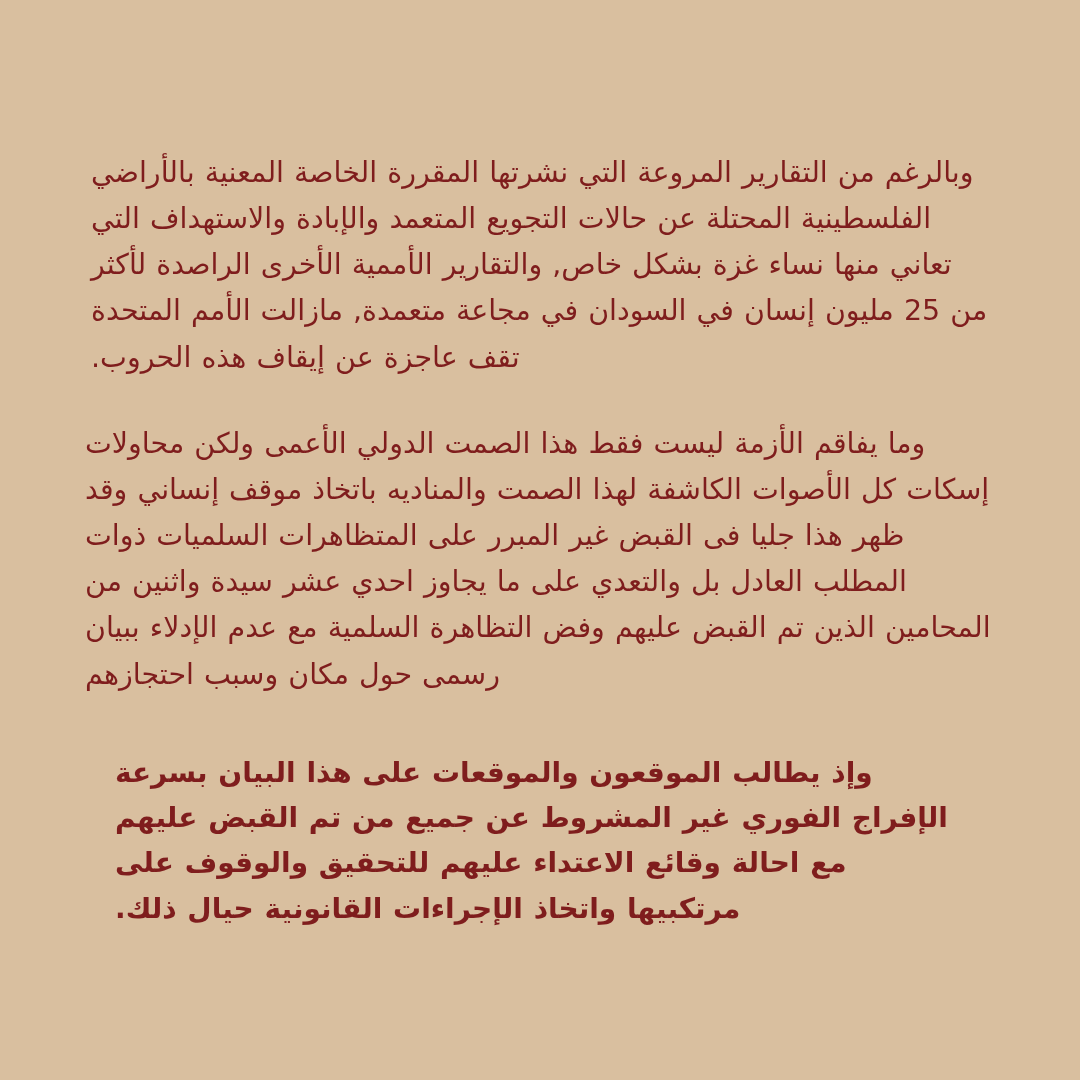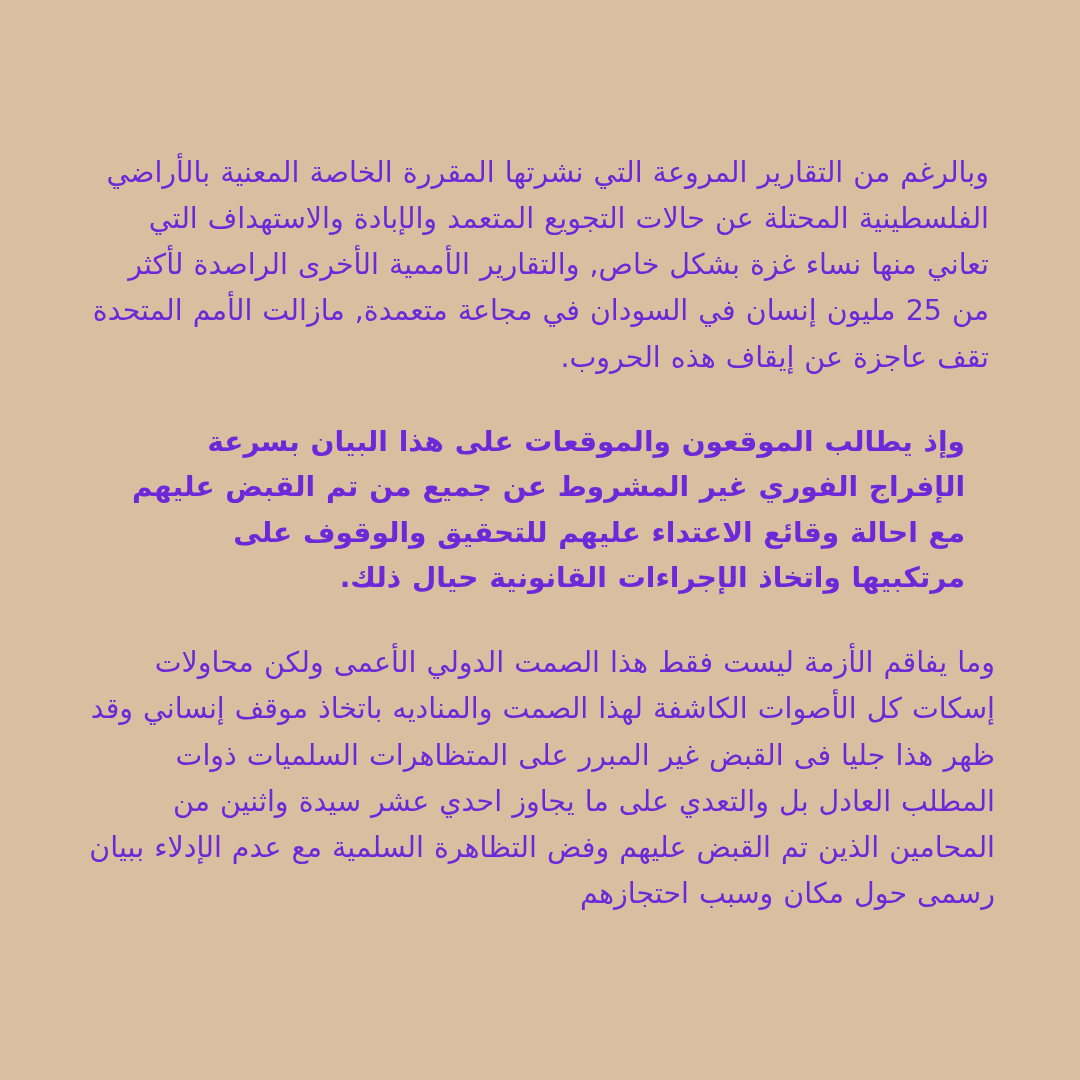--- a/index.html
+++ b/index.html
@@ -16,22 +16,22 @@
   .page {
     position: relative;
     width: 1080px;
     height: 1080px;
     box-sizing: border-box;
     padding: 150px 85px 60px 85px;
     background: #d9bf9f;
   }
   .statement-body {
     direction: rtl;
-    text-align: right;
-    color: #6d28d9;
+    text-align: left;
+    color: #7f1d1d;
   }
   .para {
     font-size: 28.5px;
     line-height: 1.62;
     letter-spacing: 0.2px;
     margin: 0 0 38px 0;
     word-spacing: 1px;
   }
   .para.p1 {
     padding: 0 6px;
@@ -46,16 +46,16 @@
     line-height: 1.62;
     padding: 0 30px;
   }
 </style>
 </head>
 <body>
 
 <div class="page">
   <div class="statement-body">
     <p class="para p1">وبالرغم من التقارير المروعة التي نشرتها المقررة الخاصة المعنية بالأراضي الفلسطينية المحتلة عن حالات التجويع المتعمد والإبادة والاستهداف التي تعاني منها نساء غزة بشكل خاص, والتقارير الأممية الأخرى الراصدة لأكثر من 25 مليون إنسان في السودان في مجاعة متعمدة, مازالت الأمم المتحدة تقف عاجزة عن إيقاف هذه الحروب.</p>
+    <p class="para p2">وما يفاقم الأزمة ليست فقط هذا الصمت الدولي الأعمى ولكن محاولات إسكات كل الأصوات الكاشفة لهذا الصمت والمناديه باتخاذ موقف إنساني وقد ظهر هذا جليا فى القبض غير المبرر على المتظاهرات السلميات ذوات المطلب العادل بل والتعدي على ما يجاوز احدي عشر سيدة واثنين من المحامين الذين تم القبض عليهم وفض التظاهرة السلمية مع عدم الإدلاء ببيان رسمى حول مكان وسبب احتجازهم</p>
     <p class="para bold">وإذ يطالب الموقعون والموقعات على هذا البيان بسرعة الإفراج الفوري غير المشروط عن جميع من تم القبض عليهم مع احالة وقائع الاعتداء عليهم للتحقيق والوقوف على مرتكبيها واتخاذ الإجراءات القانونية حيال ذلك.</p>
-    <p class="para p2">وما يفاقم الأزمة ليست فقط هذا الصمت الدولي الأعمى ولكن محاولات إسكات كل الأصوات الكاشفة لهذا الصمت والمناديه باتخاذ موقف إنساني وقد ظهر هذا جليا فى القبض غير المبرر على المتظاهرات السلميات ذوات المطلب العادل بل والتعدي على ما يجاوز احدي عشر سيدة واثنين من المحامين الذين تم القبض عليهم وفض التظاهرة السلمية مع عدم الإدلاء ببيان رسمى حول مكان وسبب احتجازهم</p>
   </div>
 </div>
 
 </body></html>

